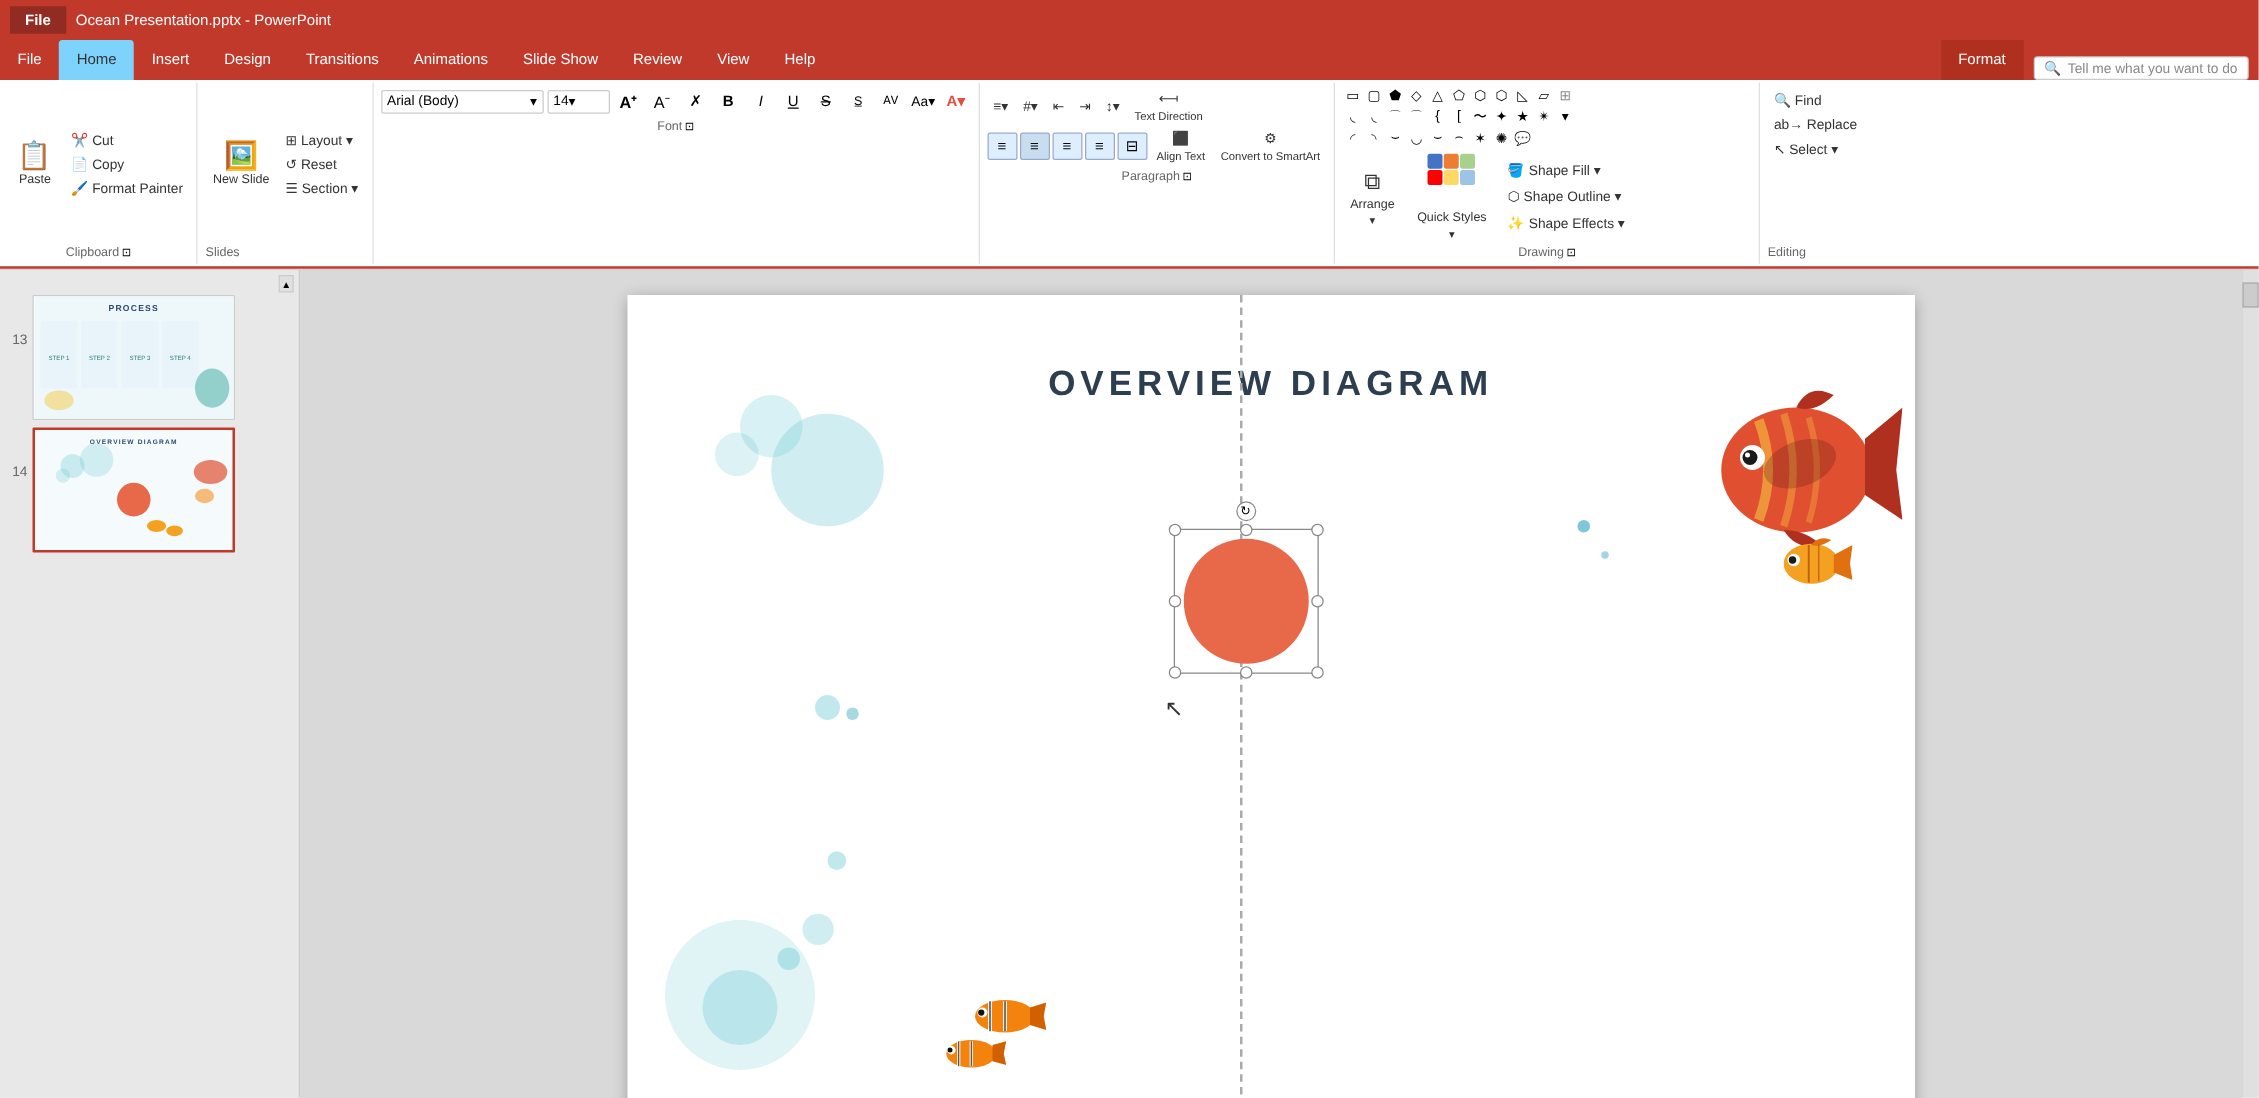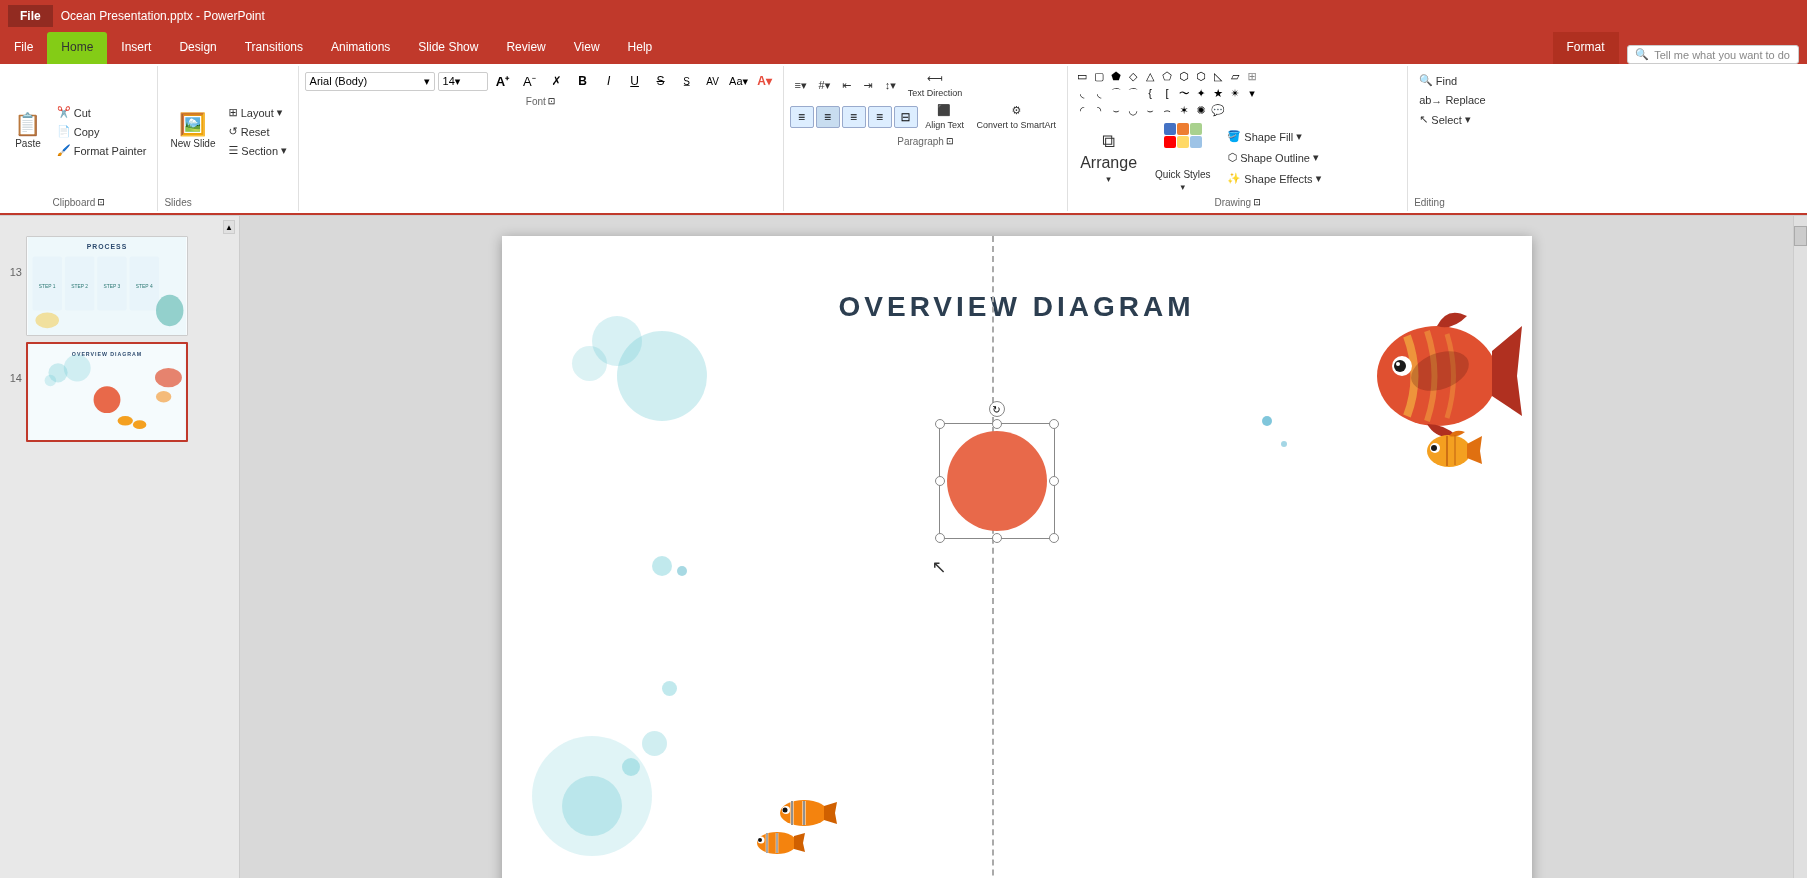--- a/index.html
+++ b/index.html
@@ -37,21 +37,21 @@
     .ribbon-tab {
       padding: 4px 14px 6px;
       font-size: 12px;
       color: white;
       cursor: pointer;
       height: 100%;
       display: flex;
       align-items: center;
     }
     .ribbon-tab.active {
-      background: #84cc16;
+      background: #7dd3fc;
       color: #333;
       border-radius: 3px 3px 0 0;
     }
 
     #ribbon-content {
       background: white;
       display: flex;
       align-items: stretch;
       padding: 2px 0;
       min-height: 90px;
@@ -504,21 +504,21 @@
           <div class="format-btn" style="font-weight:bold;font-size:13px;">A⁺</div>
           <div class="format-btn" style="font-size:13px;">A⁻</div>
           <div class="format-btn">✗</div>
         </div>
         <div style="display:flex;align-items:center;gap:2px;">
           <div class="format-btn bold">B</div>
           <div class="format-btn italic">I</div>
           <div class="format-btn underline">U</div>
           <div class="format-btn" style="text-decoration:line-through;">S</div>
           <div class="format-btn" style="font-size:10px;">S̲</div>
-          <div class="format-btn" style="font-size:10px;">AV</div>
+          <div class="format-btn" style="font-size:10px;font-family:Liberation Mono, monospace;">AV</div>
           <div class="format-btn" style="font-size:11px;">Aa▾</div>
           <div class="format-btn" style="color:#e74c3c;font-weight:bold;">A▾</div>
         </div>
       </div>
       <div style="display:flex;align-items:center;justify-content:center;gap:2px;">
         <div class="ribbon-group-label">Font</div>
         <span style="font-size:9px;cursor:pointer;">⊡</span>
       </div>
     </div>
 
@@ -597,21 +597,21 @@
           <div class="shape-item">⌢</div>
           <div class="shape-item">✶</div>
           <div class="shape-item">✺</div>
           <div class="shape-item">💬</div>
         </div>
       </div>
       <div style="display:flex;align-items:center;gap:6px;margin-top:2px;">
 
         <div class="ribbon-btn" style="min-height:55px;">
           <div style="font-size:18px;">⧉</div>
-          <div style="font-size:16px;">Arrange</div>
+          <div style="font-size:10px;">Arrange</div>
           <div style="font-size:9px;">▾</div>
         </div>
 
         <div class="ribbon-btn quick-styles-btn" style="min-height:55px;">
           <div style="display:grid;grid-template-columns:repeat(3,12px);gap:1px;">
             <div style="width:12px;height:12px;background:#4472c4;border-radius:2px;"></div>
             <div style="width:12px;height:12px;background:#ed7d31;border-radius:2px;"></div>
             <div style="width:12px;height:12px;background:#a9d18e;border-radius:2px;"></div>
             <div style="width:12px;height:12px;background:#ff0000;border-radius:2px;"></div>
             <div style="width:12px;height:12px;background:#ffd966;border-radius:2px;"></div>

